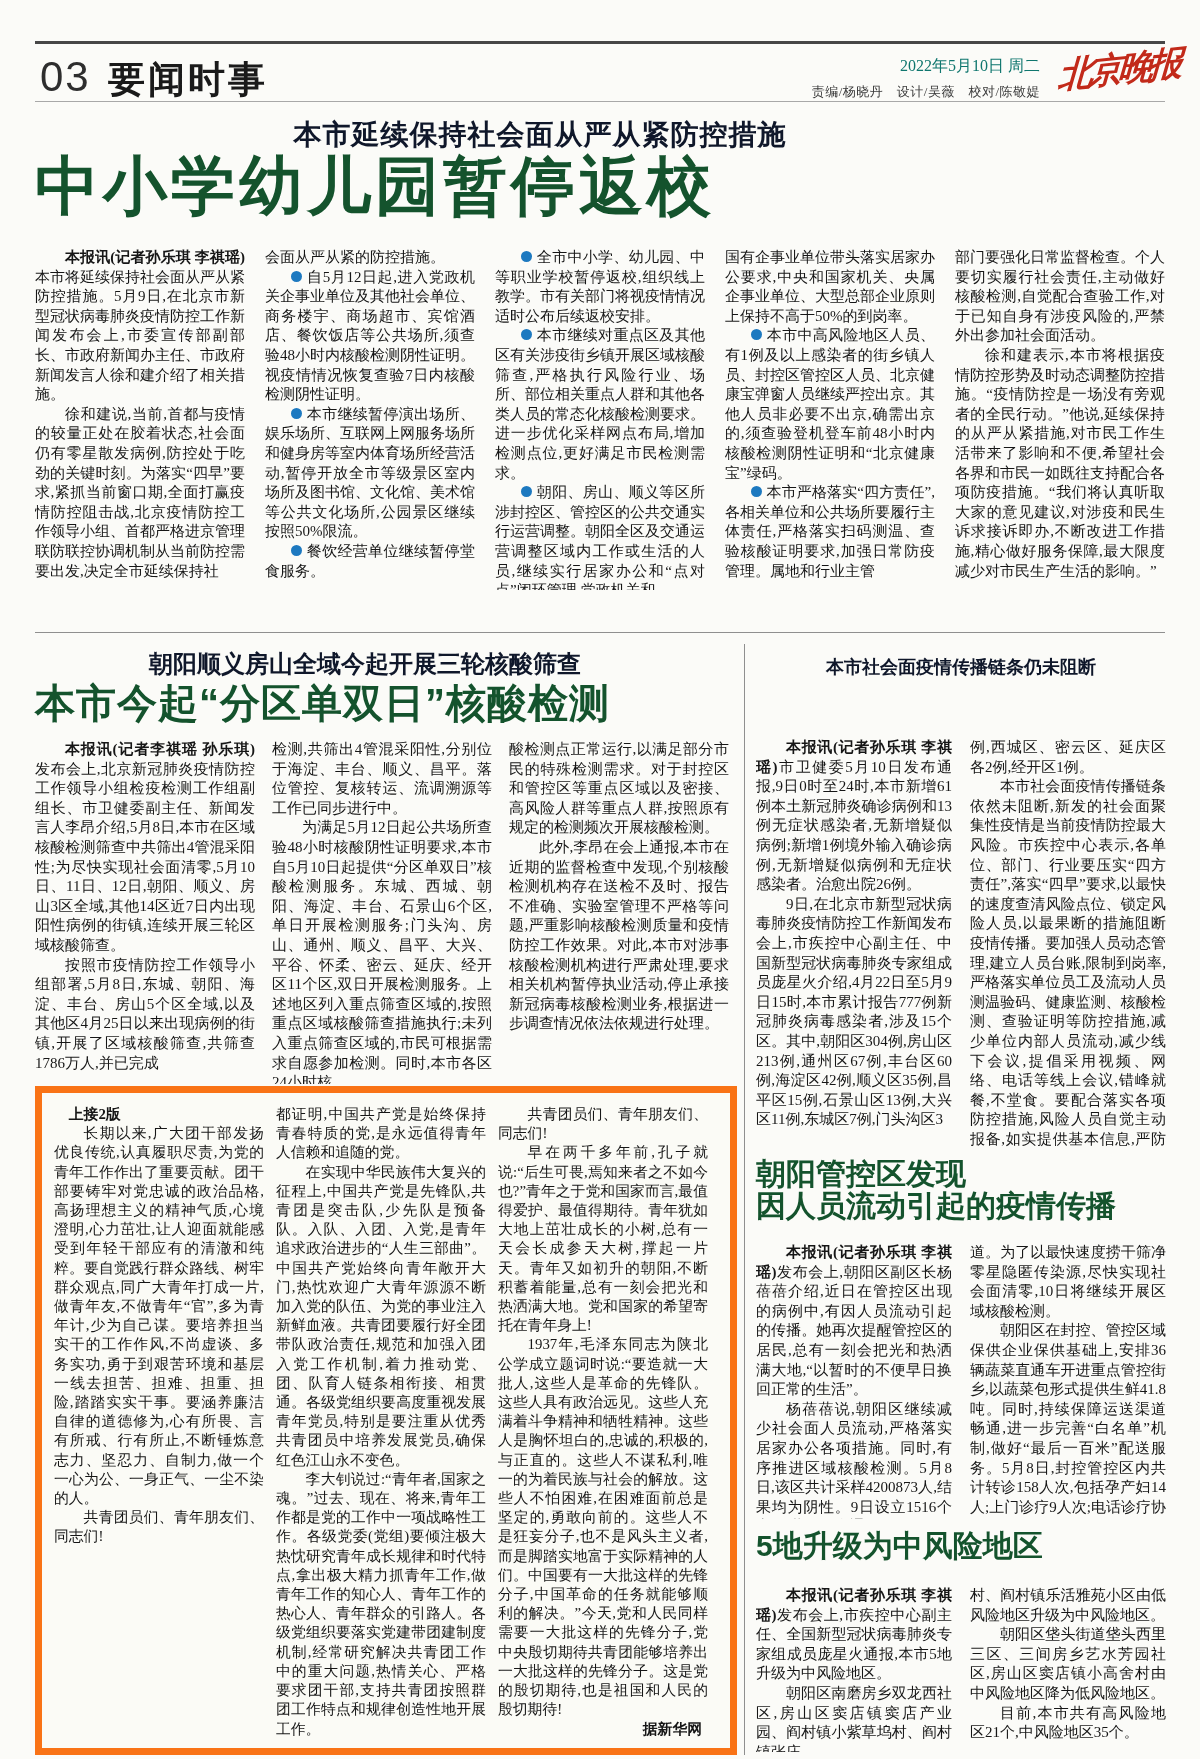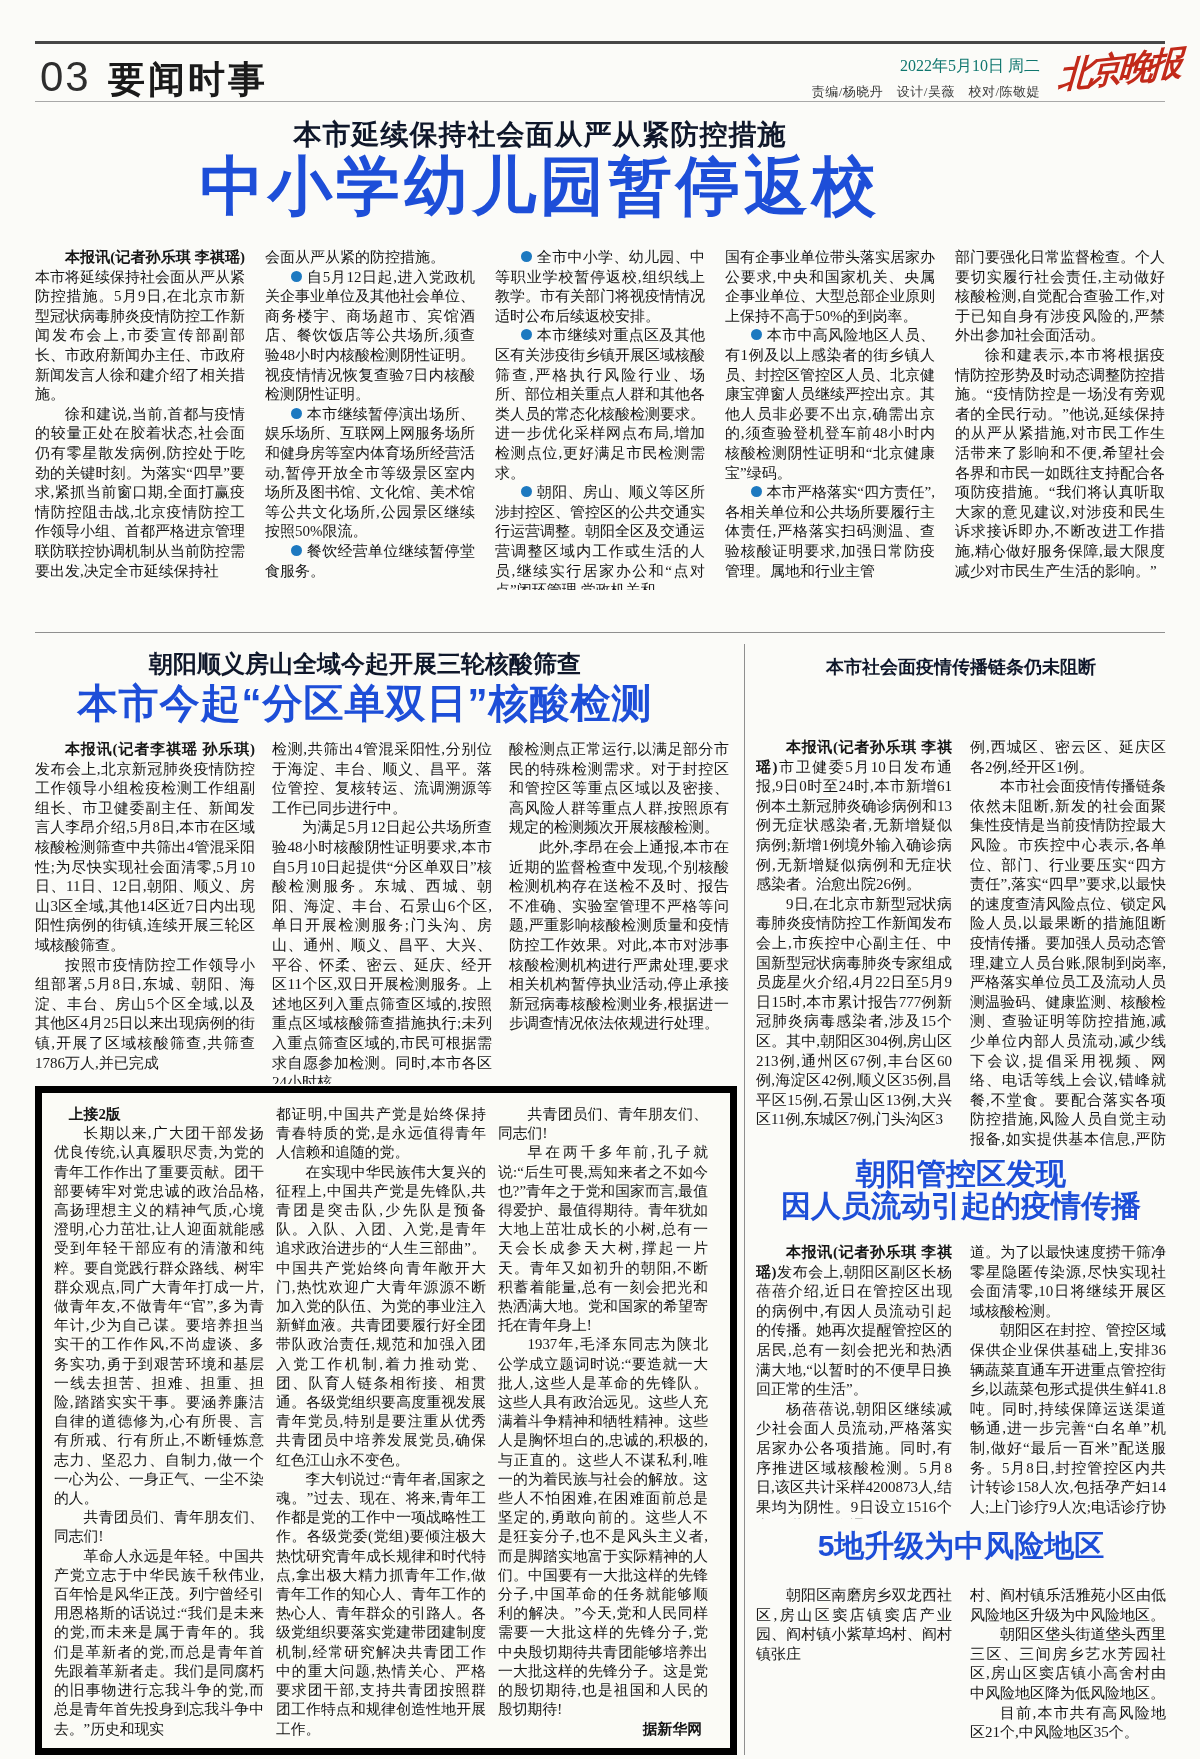--- a/index.html
+++ b/index.html
@@ -12,21 +12,21 @@
   
   .pgnum{font-family:"Liberation Sans","DejaVu Sans",sans-serif;font-size:42px;color:#2e2e2e;letter-spacing:2px;}
   .secttl{font-family:"Liberation Sans","DejaVu Sans",sans-serif;font-size:37px;font-weight:900;color:#1a1a1a;letter-spacing:3px;}
   .dateline{font-size:16px;color:#0f766e;text-align:right;}
   .credits{font-size:13px;color:#3a3a3a;text-align:right;margin-top:6px;letter-spacing:.5px;}
   .masthead{font-size:35px;font-weight:bold;font-style:italic;color:#c22a1a;
             transform:rotate(-6deg) skewX(-9deg);letter-spacing:-5px;line-height:1;}
 
   
   .k{font-weight:700;text-align:center;color:#0f172a;}
-  .hl{font-weight:900;text-align:center;color:#1d4ed8;line-height:1.08;}
+  .hl{font-weight:900;color:#14532d;line-height:1.08;}
   .lead-k{font-size:28px;letter-spacing:1px;}
   .lead-hl{font-size:64px;letter-spacing:4px;}
   .mid-k{font-size:24px;}
   .mid-hl{font-size:40px;letter-spacing:1px;}
   .r-k{font-size:18px;}
   .r-hl{font-size:26px;}
   .sub-hl{font-size:30px;}
 
   
   .bodytext{font-size:15px;line-height:19.6px;}
@@ -39,21 +39,21 @@
   .lede{font-weight:bold;}
   .dot{display:inline-block;width:11px;height:11px;border-radius:50%;background:#1d79c0;margin-right:5px;}
   .lead-cols .col{width:210px;margin-right:20px;}
   .lead-cols .col:last-child{margin-right:0;}
   .mid-cols .col{width:220px;margin-right:17px;}
   .mid-cols .col:last-child{margin-right:0;}
   .r-cols .col{width:196px;margin-right:18px;}
   .r-cols .col:last-child{margin-right:0;}
 
   
-  .redbox{border:7px solid #000000;background:#fbfbf6;box-sizing:border-box;padding:12px 12px 8px 12px;}
+  .redbox{border:7px solid #f97316;background:#fbfbf6;box-sizing:border-box;padding:12px 12px 8px 12px;}
   .redbox .col{width:210px;margin-right:12px;}
   .redbox .col:last-child{margin-right:0;}
   .redbox .bodytext{font-size:14.8px;line-height:19.2px;}
   .jump{font-weight:bold;text-indent:1em;}
   .credit{font-weight:bold;text-align:right !important;padding-right:6px;}
 </style>
 </head>
 <body>
 
 <div class="page">
@@ -141,36 +141,36 @@
     </div>
     <div class="col">
       <p class="cont">道。为了以最快速度捞干筛净零星隐匿传染源,尽快实现社会面清零,10日将继续开展区域核酸检测。</p>
       <p class="para">朝阳区在封控、管控区域保供企业保供基础上,安排36辆蔬菜直通车开进重点管控街乡,以蔬菜包形式提供生鲜41.8吨。同时,持续保障运送渠道畅通,进一步完善“白名单”机制,做好“最后一百米”配送服务。5月8日,封控管控区内共计转诊158人次,包括孕产妇14人;上门诊疗9人次;电话诊疗协调864人次。</p>
     </div>
   </div>
 
   <div class="abs hl sub-hl sans" style="left:756px;top:1530px;width:410px;">5地升级为中风险地区</div>
   <div class="abs cols r-cols bodytext" style="left:756px;top:1586px;width:410px;height:166px;">
     <div class="col">
+      <p class="para"><b class="lede">本报讯(记者孙乐琪 李祺瑶)</b><span>发布会上,市疾控中心副主任、全国新型冠状病毒肺炎专家组成员庞星火通报,本市5地升级为中风险地区。</span></p>
       <p class="para">朝阳区南磨房乡双龙西社区,房山区窦店镇窦店产业园、阎村镇小紫草坞村、阎村镇张庄</p>
     </div>
     <div class="col">
       <p class="cont">村、阎村镇乐活雅苑小区由低风险地区升级为中风险地区。</p>
       <p class="para">朝阳区垡头街道垡头西里三区、三间房乡艺水芳园社区,房山区窦店镇小高舍村由中风险地区降为低风险地区。</p>
       <p class="para">目前,本市共有高风险地区21个,中风险地区35个。</p>
     </div>
   </div>
 
   <div class="abs redbox" style="left:35px;top:1086px;width:702px;height:669px;">
     <div class="cols bodytext" style="height:100%;">
       <div class="col">
         <p class="jump">上接2版</p>
         <p class="para">长期以来,广大团干部发扬优良传统,认真履职尽责,为党的青年工作作出了重要贡献。团干部要铸牢对党忠诚的政治品格,高扬理想主义的精神气质,心境澄明,心力茁壮,让人迎面就能感受到年轻干部应有的清澈和纯粹。要自觉践行群众路线、树牢群众观点,同广大青年打成一片,做青年友,不做青年“官”,多为青年计,少为自己谋。要培养担当实干的工作作风,不尚虚谈、多务实功,勇于到艰苦环境和基层一线去担苦、担难、担重、担险,踏踏实实干事。要涵养廉洁自律的道德修为,心有所畏、言有所戒、行有所止,不断锤炼意志力、坚忍力、自制力,做一个一心为公、一身正气、一尘不染的人。</p>
         <p class="para">共青团员们、青年朋友们、同志们!</p>
-        <p class="para">革命人永远是年轻。中国共产党立志于中华民族千秋伟业,百年恰是风华正茂。列宁曾经引用恩格斯的话说过:“我们是未来的党,而未来是属于青年的。我们是革新者的党,而总是青年首先跟着革新者走。我们是同腐朽的旧事物进行忘我斗争的党,而总是青年首先投身到忘我斗争中去。”历史和现实</p>
       </div>
       <div class="col">
         <p class="cont">都证明,中国共产党是始终保持青春特质的党,是永远值得青年人信赖和追随的党。</p>
         <p class="para">在实现中华民族伟大复兴的征程上,中国共产党是先锋队,共青团是突击队,少先队是预备队。入队、入团、入党,是青年追求政治进步的“人生三部曲”。中国共产党始终向青年敞开大门,热忱欢迎广大青年源源不断加入党的队伍、为党的事业注入新鲜血液。共青团要履行好全团带队政治责任,规范和加强入团入党工作机制,着力推动党、团、队育人链条相衔接、相贯通。各级党组织要高度重视发展青年党员,特别是要注重从优秀共青团员中培养发展党员,确保红色江山永不变色。</p>
         <p class="para">李大钊说过:“青年者,国家之魂。”过去、现在、将来,青年工作都是党的工作中一项战略性工作。各级党委(党组)要倾注极大热忱研究青年成长规律和时代特点,拿出极大精力抓青年工作,做青年工作的知心人、青年工作的热心人、青年群众的引路人。各级党组织要落实党建带团建制度机制,经常研究解决共青团工作中的重大问题,热情关心、严格要求团干部,支持共青团按照群团工作特点和规律创造性地开展工作。</p>
       </div>
       <div class="col">
         <p class="para">共青团员们、青年朋友们、同志们!</p>
         <p class="para">早在两千多年前,孔子就说:“后生可畏,焉知来者之不如今也?”青年之于党和国家而言,最值得爱护、最值得期待。青年犹如大地上茁壮成长的小树,总有一天会长成参天大树,撑起一片天。青年又如初升的朝阳,不断积蓄着能量,总有一刻会把光和热洒满大地。党和国家的希望寄托在青年身上!</p>
         <p class="para">1937年,毛泽东同志为陕北公学成立题词时说:“要造就一大批人,这些人是革命的先锋队。这些人具有政治远见。这些人充满着斗争精神和牺牲精神。这些人是胸怀坦白的,忠诚的,积极的,与正直的。这些人不谋私利,唯一的为着民族与社会的解放。这些人不怕困难,在困难面前总是坚定的,勇敢向前的。这些人不是狂妄分子,也不是风头主义者,而是脚踏实地富于实际精神的人们。中国要有一大批这样的先锋分子,中国革命的任务就能够顺利的解决。”今天,党和人民同样需要一大批这样的先锋分子,党中央殷切期待共青团能够培养出一大批这样的先锋分子。这是党的殷切期待,也是祖国和人民的殷切期待!</p>

